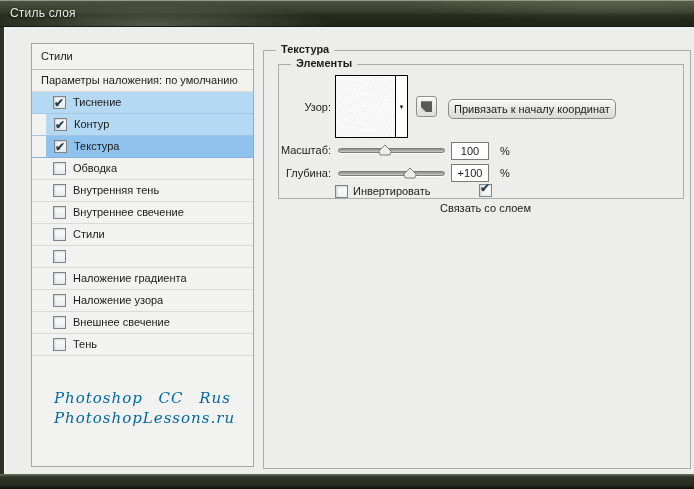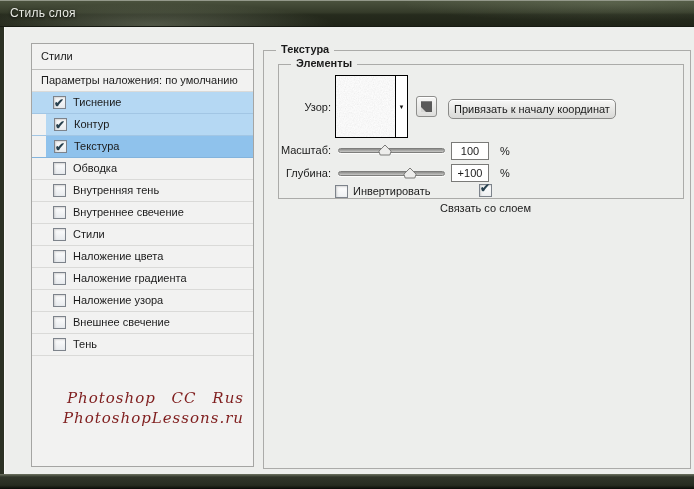--- a/index.html
+++ b/index.html
@@ -36,22 +36,22 @@
   .lrow.indent { padding-left:22px; }
   .lrow.indent[data-hl="light"]  { background:linear-gradient(90deg,#f2f2f1 0 14px, #b5d8f3 14px); }
   .lrow.indent[data-hl="active"] { background:linear-gradient(90deg,#f2f2f1 0 14px, #8fc2ec 14px); }
 
   .cb { display:inline-block; width:13px; height:13px; flex:0 0 13px;
         border:1px solid #7d838b; background:linear-gradient(180deg,#fdfdfd,#e8ebee);
         box-shadow:inset 1px 1px 2px rgba(0,0,0,0.16); position:relative; }
   .cb[data-checked="true"]::after { content:"✔"; position:absolute; left:0px; top:-4px;
         font-size:12px; font-weight:bold; color:#28414f; }
 
-  .watermark { position:absolute; left:22px; top:344px; width:190px; text-align:right;
-               color:#7f1d1d; font-family:"DejaVu Serif", serif; font-style:italic;
+  .watermark { position:absolute; left:22px; top:344px; width:190px; text-align:left;
+               color:#0369a1; font-family:"DejaVu Serif", serif; font-style:italic;
                font-size:15px; line-height:20px; letter-spacing:1px; }
   .watermark .w1 { word-spacing:10px; }
 
   
   .fs { position:absolute; border:1px solid #ababa9; }
   .fs-outer { left:258px; top:23px; width:428px; height:419px; }
   .fs-inner { left:14px; top:13px; width:406px; height:135px; }
   .legend { position:absolute; top:-8px; left:12px; background:#edeeec; padding:0 5px;
             font-weight:bold; white-space:nowrap; }
 
@@ -132,21 +132,20 @@
       <div class="lrow" data-hl="">
         <span class="cb" data-checked="false"></span>
         <span class="lbl">Внутреннее свечение</span>
       </div>
       <div class="lrow" data-hl="">
         <span class="cb" data-checked="false"></span>
         <span class="lbl">Стили</span>
       </div>
       <div class="lrow" data-hl="">
         <span class="cb" data-checked="false"></span>
-        <span class="lbl">Наложение цвета</span>
       </div>
       <div class="lrow" data-hl="">
         <span class="cb" data-checked="false"></span>
         <span class="lbl">Наложение градиента</span>
       </div>
       <div class="lrow" data-hl="">
         <span class="cb" data-checked="false"></span>
         <span class="lbl">Наложение узора</span>
       </div>
       <div class="lrow" data-hl="">

